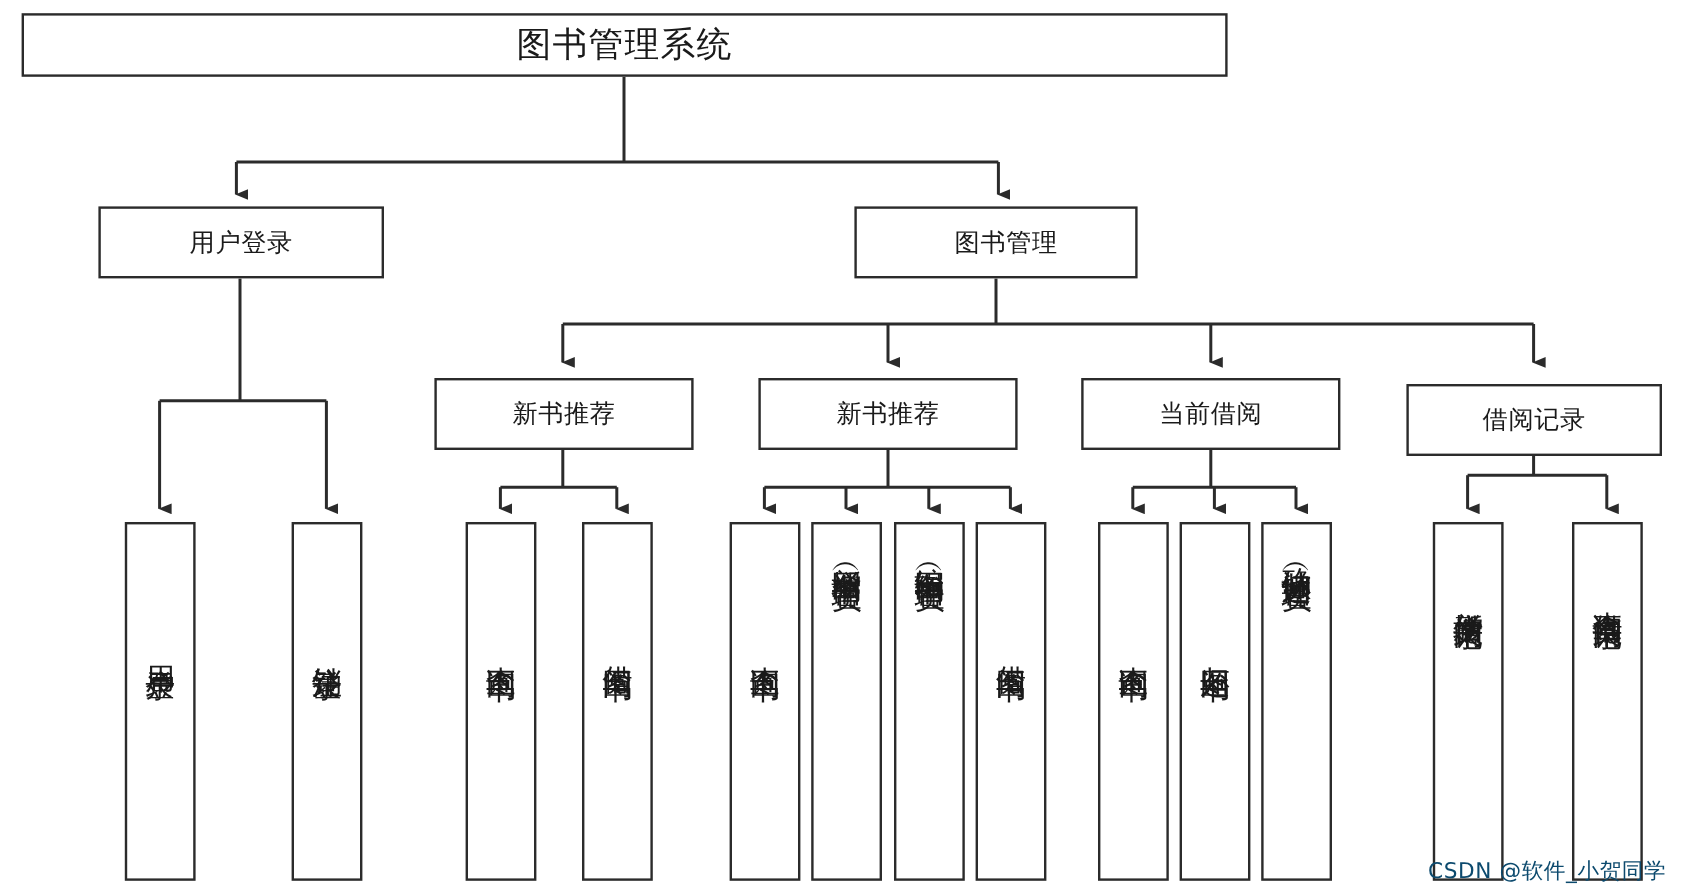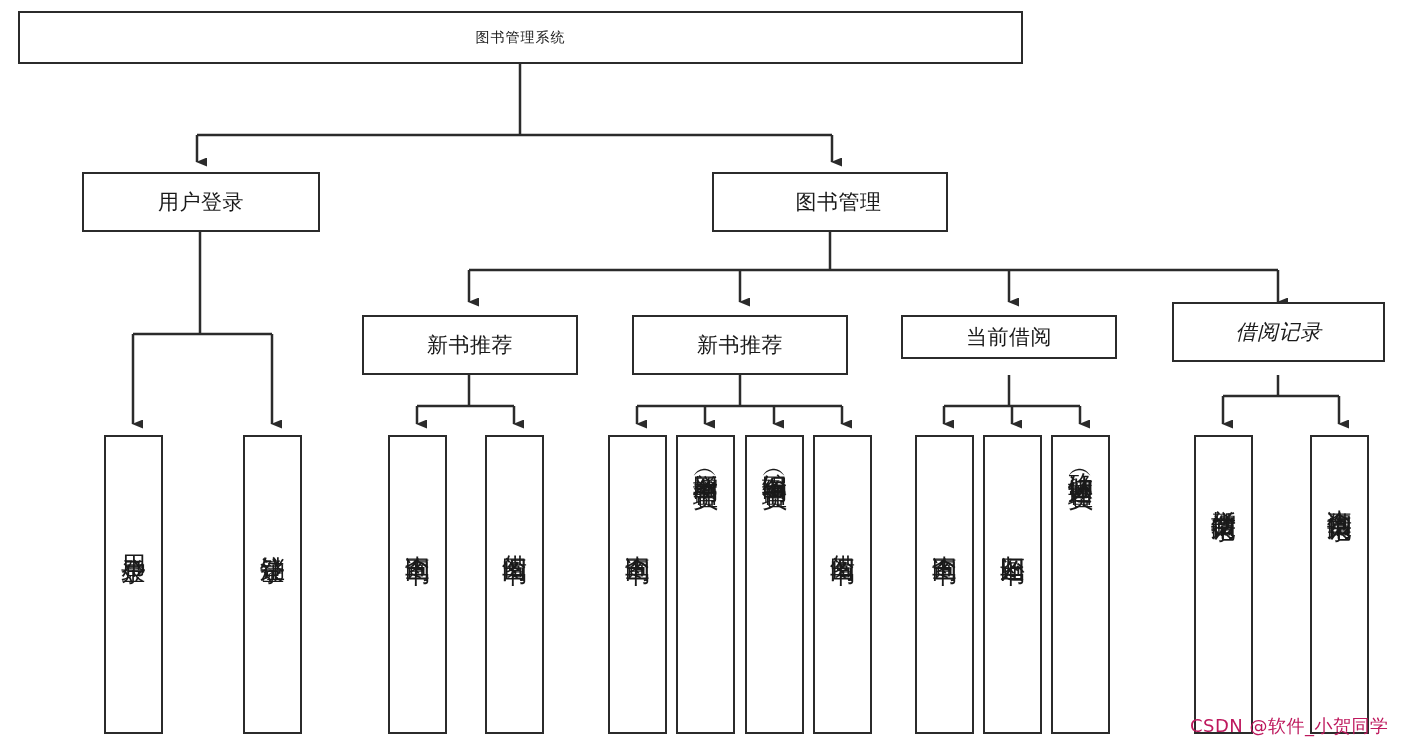--- a/index.html
+++ b/index.html
@@ -40,21 +40,21 @@
   .node .lbl {
     display: block;
     white-space: normal;
   }
   
   .node.horiz .lbl {
     font-size: 21px;
     letter-spacing: 0.5px;
   }
   .node.root .lbl {
-    font-size: 14px;
+    font-size: 29px;
     letter-spacing: 1px;
   }
   
   .node.vert {
     align-items: flex-start;
     justify-content: center;
     padding-top: 6px;
   }
   .node.vert .lbl {
     writing-mode: vertical-rl;
@@ -68,21 +68,21 @@
   }
   .node.vert.tall .lbl {
     padding-top: 10px;
   }
   .node.vert.rec .lbl {
     padding-top: 46px;
   }
   .watermark {
     position: absolute;
     font-size: 18px;
-    color: #be185d;
+    color: #0c4a6e;
     white-space: nowrap;
     letter-spacing: 0.5px;
   }
 </style>
 </head>
 <body>
 
 <div id="canvas">
 
   <svg class="edges" viewBox="0 0 1405 747" xmlns="http://www.w3.org/2000/svg">
@@ -148,25 +148,25 @@
   </div>
 
   <div class="node horiz" style="left:362px; top:315px; width:216px; height:60px;">
     <span class="lbl">新书推荐</span>
   </div>
 
   <div class="node horiz" style="left:632px; top:315px; width:216px; height:60px;">
     <span class="lbl">新书推荐</span>
   </div>
 
-  <div class="node horiz" style="left:901px; top:315px; width:216px; height:44px;">
+  <div class="node horiz" style="left:901px; top:315px; width:216px; height:60px;">
     <span class="lbl">当前借阅</span>
   </div>
 
-  <div class="node horiz" style="left:1172px; top:302px; width:213px; height:60px;font-style:italic;">
+  <div class="node horiz" style="left:1172px; top:320px; width:213px; height:60px;">
     <span class="lbl">借阅记录</span>
   </div>
 
   <div class="node vert mid" style="left:104px; top:435px; width:59px; height:299px;">
     <span class="lbl">用户登录</span>
   </div>
 
   <div class="node vert mid" style="left:243px; top:435px; width:59px; height:299px;">
     <span class="lbl">注销登录</span>
   </div>

